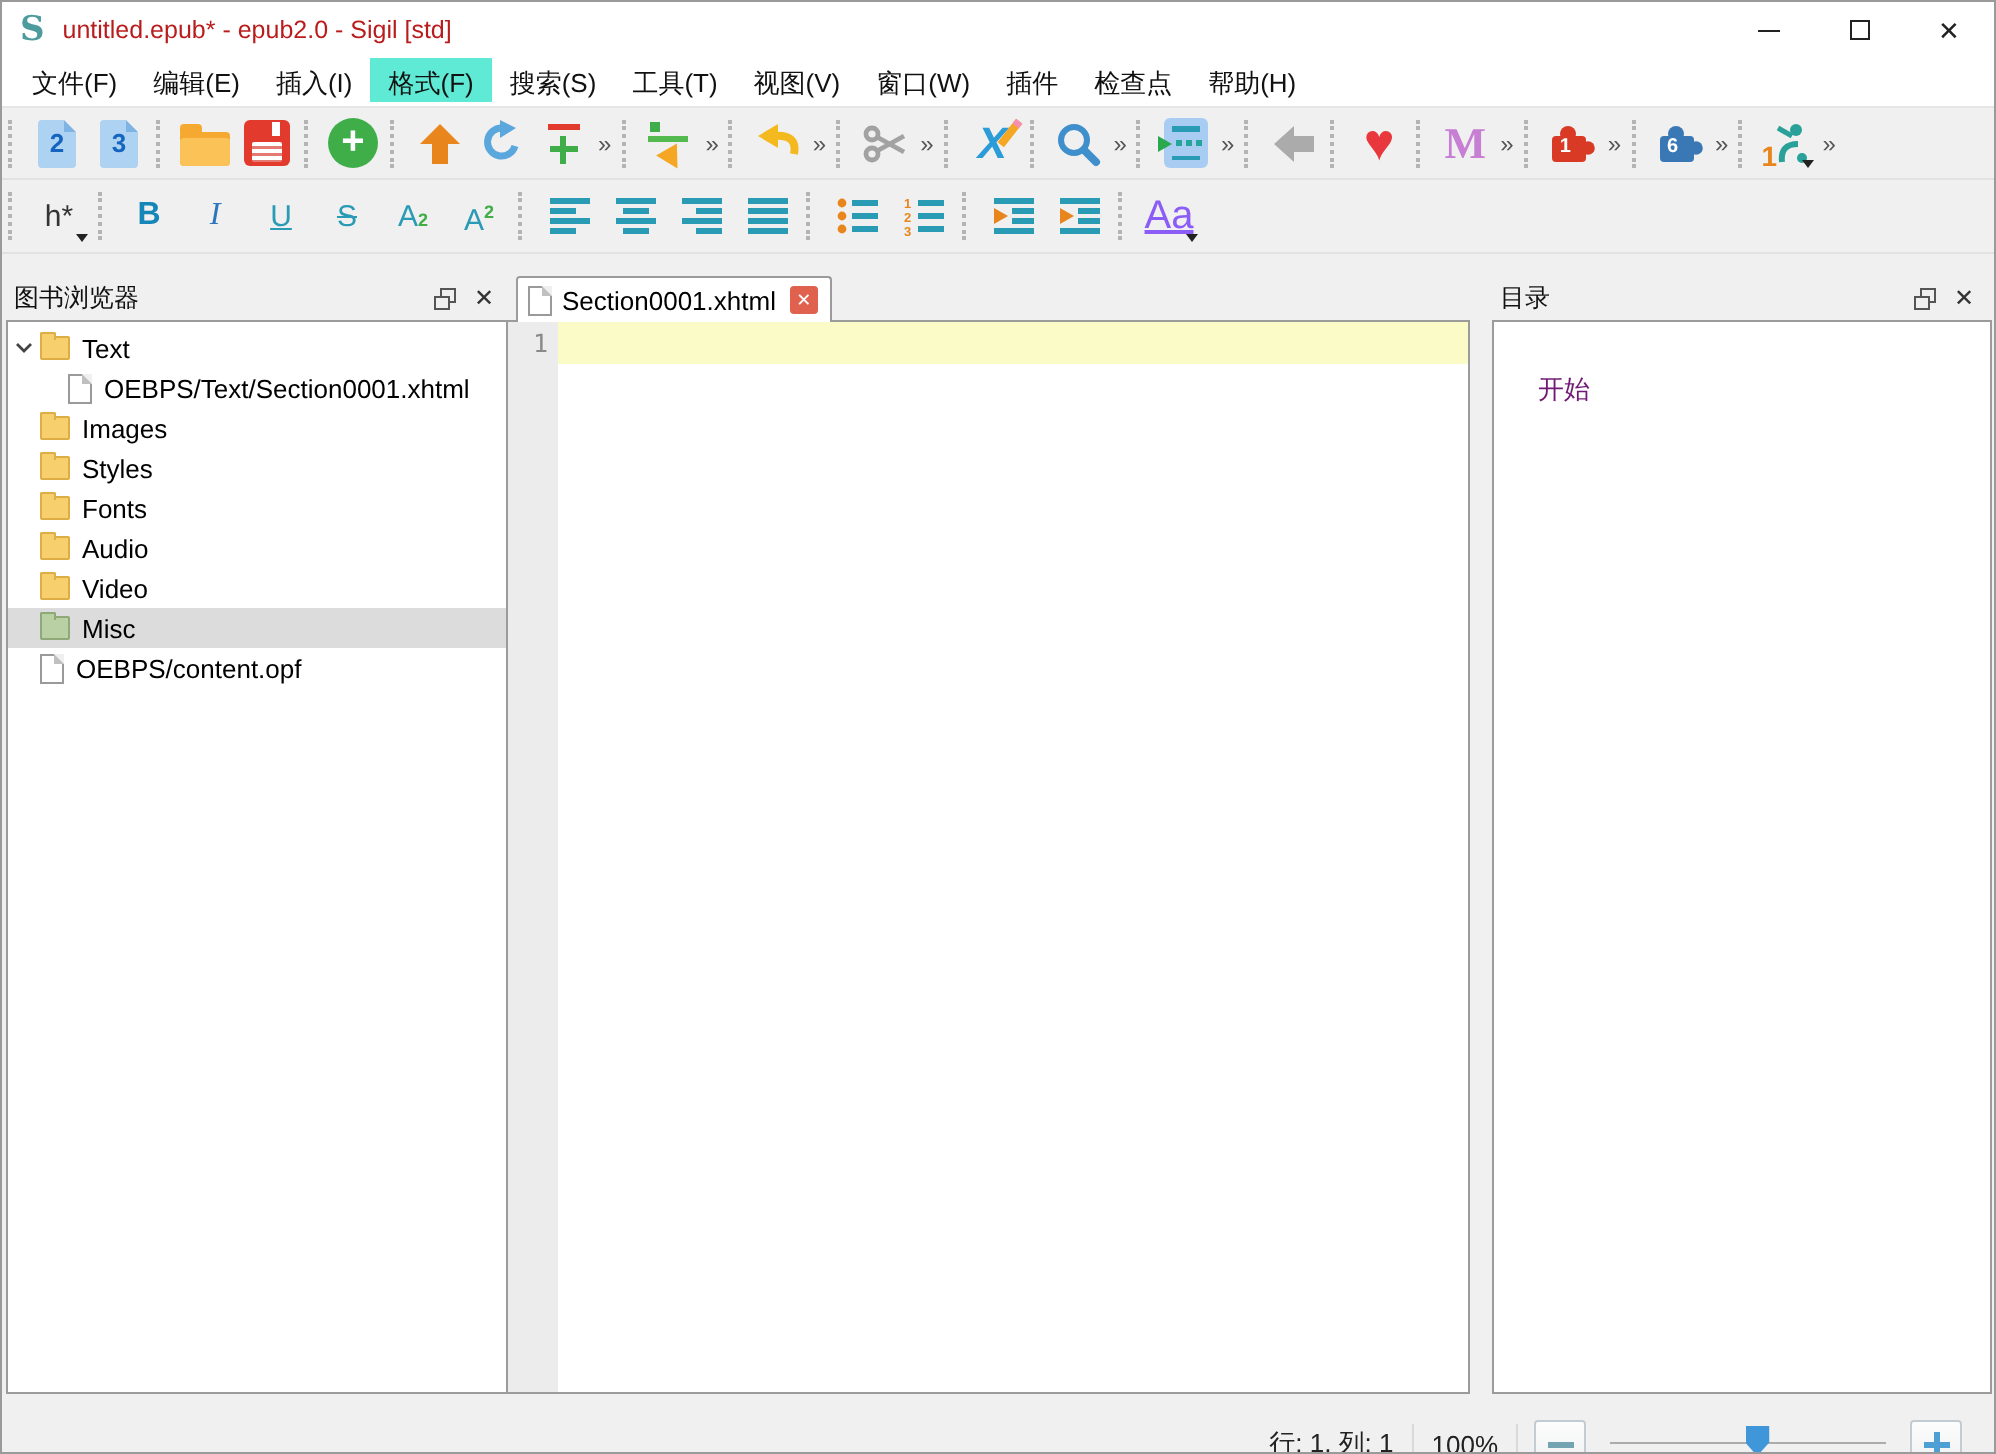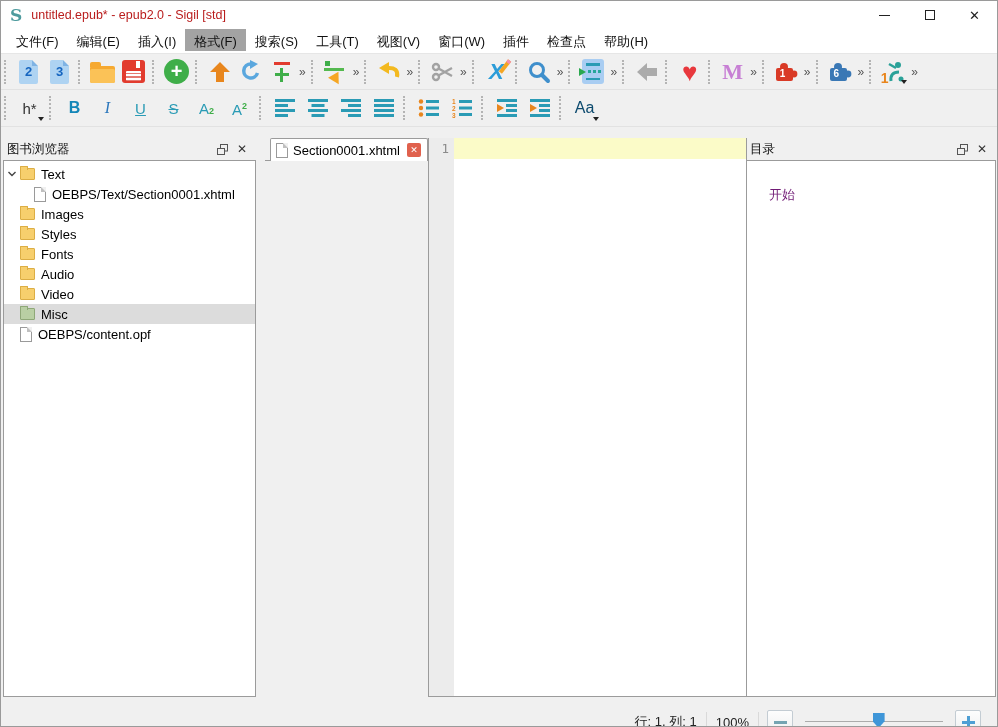--- a/index.html
+++ b/index.html
@@ -12,21 +12,21 @@
   .logo { color:#4e9b9e; font-family:"DejaVu Serif",serif; font-size:17px; font-weight:bold; line-height:1; }
   .title-text { font-size:12.5px; color:#b91c1c; margin-left:9px; flex:1; }
   .win-btn { width:45px; height:28px; display:flex; align-items:center; justify-content:center; }
   .wb-min { width:11px; height:1px; background:#222; }
   .wb-max { width:10px; height:10px; border:1px solid #222; }
   .wb-close { font-size:13px; color:#222; line-height:1; }
 
   
   .menubar { height:24px; background:#ffffff; display:flex; align-items:flex-start; padding-left:6px; font-size:13px; color:#111; }
   .menu-item { padding:4px 9px 0 9px; }
-  .menu-item.active { background:#a3a3a3; }
+  .menu-item.active { background:#5eead4; }
 
   
   .toolbar { background:#f0f0f0; display:flex; align-items:center; }
   .toolbar1 { height:36px; border-top:1px solid #e6e6e6; }
   .toolbar2 { height:38px; border-top:1px solid #e2e2e2; border-bottom:1px solid #e2e2e2; }
   .tbh { width:5px; height:24px; border-left:2px dotted #b4b4b4; margin:0 4px 0 3px; }
   .tbb { width:31px; height:30px; display:flex; align-items:center; justify-content:center; position:relative; }
   .tbb2 { width:33px; height:32px; display:flex; align-items:center; justify-content:center; position:relative; }
   .ovf { color:#555; font-size:12px; padding:0 2px; line-height:30px; }
   .dd { position:absolute; right:2px; bottom:3px; width:0; height:0; border-left:3px solid transparent; border-right:3px solid transparent; border-top:4px solid #222; }
@@ -65,21 +65,21 @@
   .icon-run .one { position:absolute; left:0; bottom:0; font-size:14px; font-weight:bold; color:#e8861d; line-height:1; }
 
   
   .g-head { font-size:15px; color:#333; }
   .g-bold { font-size:16px; font-weight:bold; color:#1486b8; }
   .g-italic { font-size:16px; font-style:italic; color:#2c77bc; font-family:"Liberation Serif","DejaVu Serif",serif; }
   .g-under { font-size:15px; color:#2a9bb5; text-decoration:underline; }
   .g-strike { font-size:15px; color:#2a9bb5; text-decoration:line-through; }
   .g-sub, .g-sup { font-size:15px; color:#2a9bb5; }
   .g-sub small, .g-sup small { color:#3fae49; font-weight:bold; font-size:9px; }
-  .g-case { font-size:16px; color:#0c4a6e; }
+  .g-case { font-size:20px; color:#8b5cf6;text-decoration:underline; }
 
   
   .mainarea { position:relative; height:571px; background:#f0f0f0; }
   .dock { position:absolute; display:flex; flex-direction:column; }
   .dock-header { height:22px; display:flex; align-items:center; font-size:12.5px; color:#111; padding:0 4px 0 4px; }
   .dock-title { flex:1; }
   .dock-btn { width:20px; height:18px; display:flex; align-items:center; justify-content:center; }
   .dock-close { font-size:12px; color:#333; }
   .dock-body { flex:1; background:#fff; border:1px solid #9b9b9b; overflow:hidden; }
 
@@ -96,21 +96,21 @@
   .t-folder::before { content:''; position:absolute; top:-3px; left:-1px; width:6px; height:3px; background:#f7cf6d; border:1px solid #dcae45; border-bottom:none; border-radius:1px 1px 0 0; }
   .t-folder.green { background:#b9cfa4; border-color:#8fa878; }
   .t-folder.green::before { background:#b9cfa4; border-color:#8fa878; }
   .t-file { width:12px; height:15px; background:#fff; border:1px solid #9a9a9a; position:relative; margin-right:6px; flex-shrink:0; }
   .t-file::after { content:''; position:absolute; top:-1px; right:-1px; border-top:5px solid #f0f0f0; border-left:5px solid #c0c0c0; }
 
   
   .toc-body { padding:25px 0 0 22px; font-size:13px; color:#701a75; }
 
   
-  .center { position:absolute; left:264px; top:11px; bottom:1px; width:482px; display:flex; }
+  .center { position:absolute; left:252px; top:11px; bottom:1px; width:482px; display:flex; flex-direction:column; }
   .tabbar { height:23px; display:flex; align-items:flex-end; border-bottom:1px solid #9b9b9b; }
   .tab { height:23px; margin-left:5px; background:#fff; border:1px solid #9b9b9b; border-bottom:none; border-radius:2px 2px 0 0; display:flex; align-items:center; padding:0 6px 0 5px; position:relative; top:1px; }
   .tab-label { font-size:13px; color:#000; margin:0 7px 0 5px; }
   .tab-close { width:14px; height:14px; background:#e0614d; border-radius:2px; color:#fff; font-size:9px; font-weight:bold; display:flex; align-items:center; justify-content:center; line-height:1; }
   .editor { flex:1; background:#fff; border:1px solid #9b9b9b; border-top:none; display:flex; }
   .gutter { width:25px; background:#ececec; font-family:"DejaVu Sans Mono","Liberation Mono",monospace; font-size:12.5px; color:#8a8a8a; text-align:right; padding:3px 5px 0 0; }
   .code { flex:1; }
   .cur-line { height:21px; }
 
   

